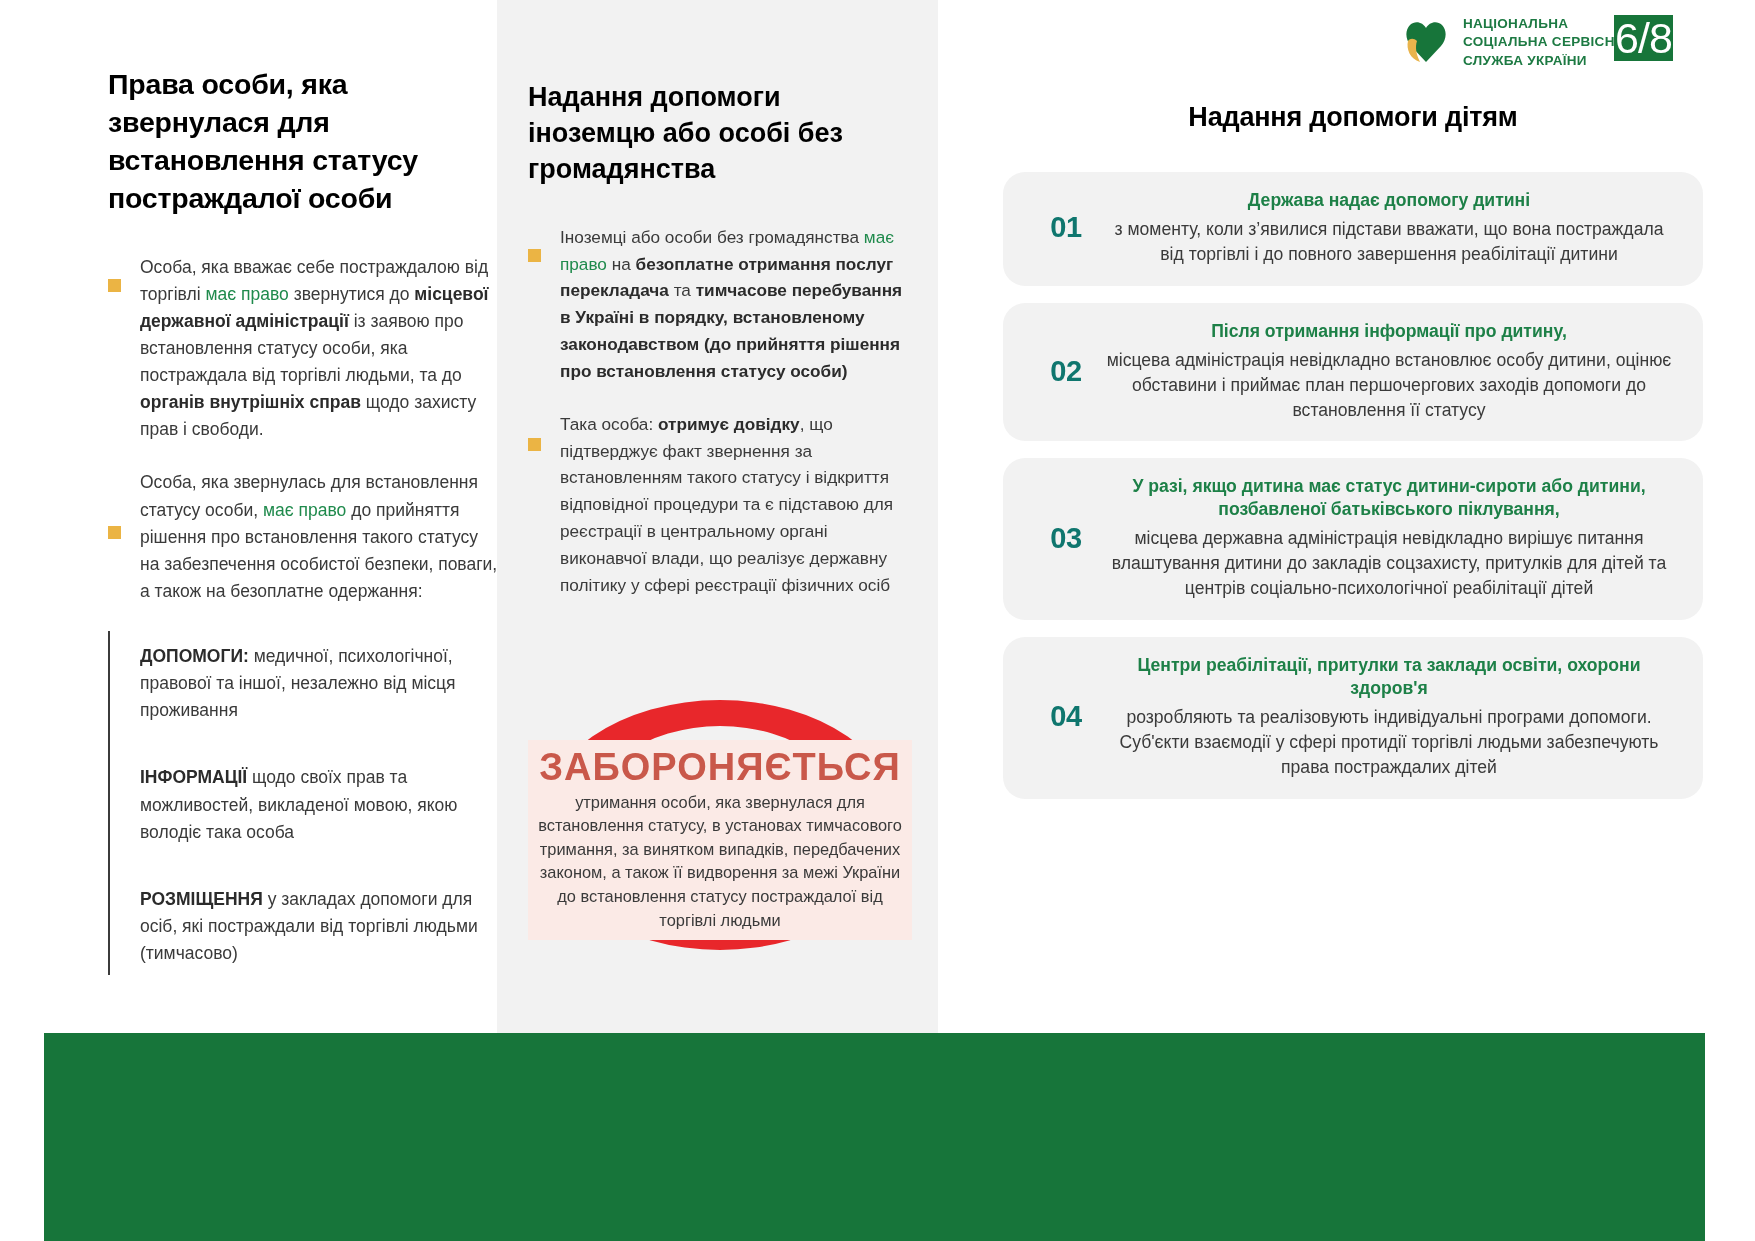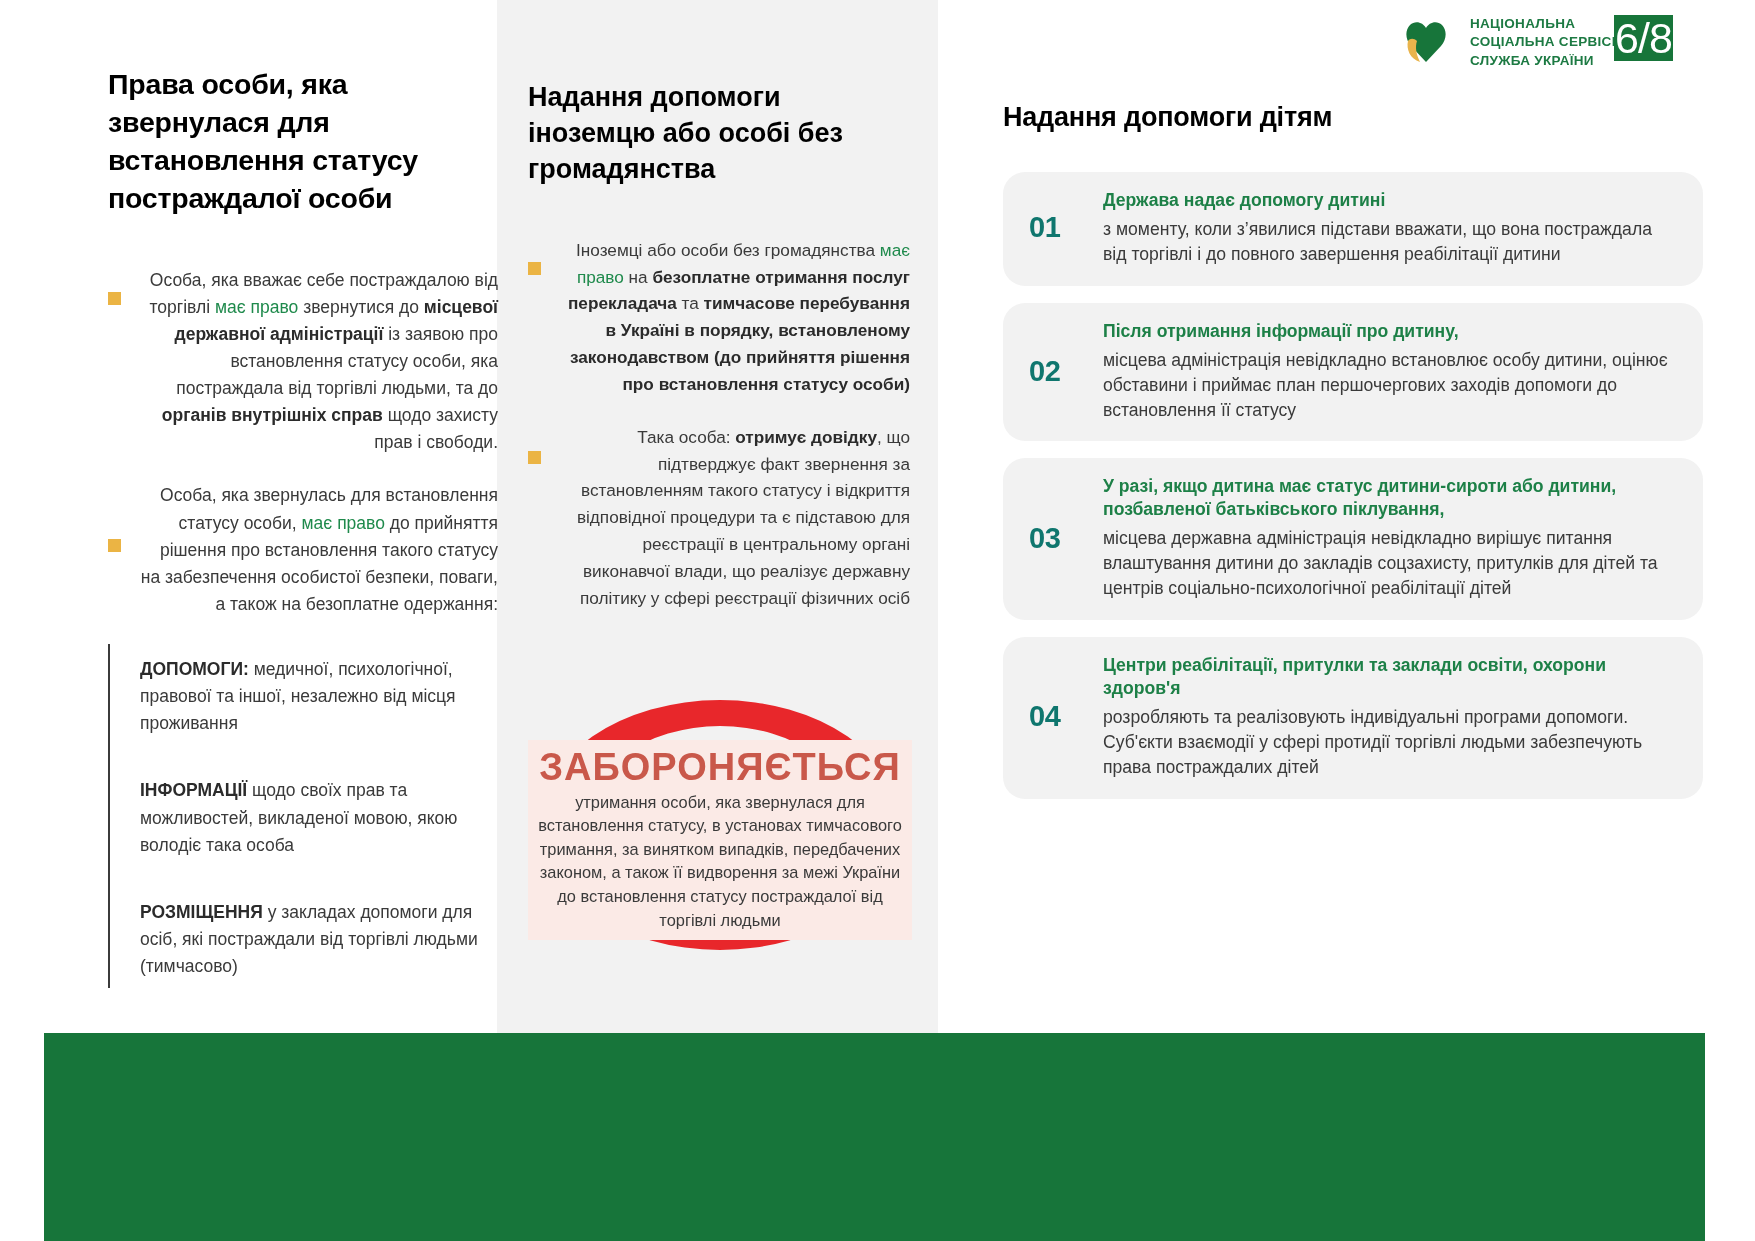--- a/index.html
+++ b/index.html
@@ -26,21 +26,21 @@
     background: #f2f2f2;
   }
 
   
   .brand {
     position: absolute;
     left: 1404px;
     top: 15px;
     display: flex;
     align-items: center;
-    gap: 20px;
+    gap: 13px;
   }
   .brand-mark {
     width: 46px;
     height: 44px;
     flex: 0 0 auto;
     position: relative;
   }
   .brand-text {
     font-size: 13.5px;
     font-weight: bold;
@@ -64,35 +64,35 @@
     letter-spacing: -1px;
   }
 
   
   .col {
     position: absolute;
     box-sizing: border-box;
   }
   .col1 { left: 108px;  top: 66px;  width: 390px; }
   .col2 { left: 528px;  top: 80px;  width: 382px; }
-  .col3 { left: 1003px; top: 100px; width: 700px; }
+  .col3 { left: 1003px; top: 100px; width: 700px; text-align: center; }
 
   h1.title {
     margin: 0;
     font-size: 28.5px;
     line-height: 1.33;
     font-weight: bold;
     color: #000000;
     letter-spacing: -0.2px;
   }
   h1.title.heavy { font-size: 27px; letter-spacing: 0; }
   h1.title.col3head { font-size: 27px; }
 
   
-  .bullets { margin-top: 49px; text-align: right; }
+  .bullets { margin-top: 36px; }
   .bullet-row {
     display: flex;
     align-items: flex-start;
     margin-bottom: 26px;
   }
   .bullet-sq {
     width: 13px;
     height: 13px;
     background: #ebb444;
     flex: 0 0 auto;

